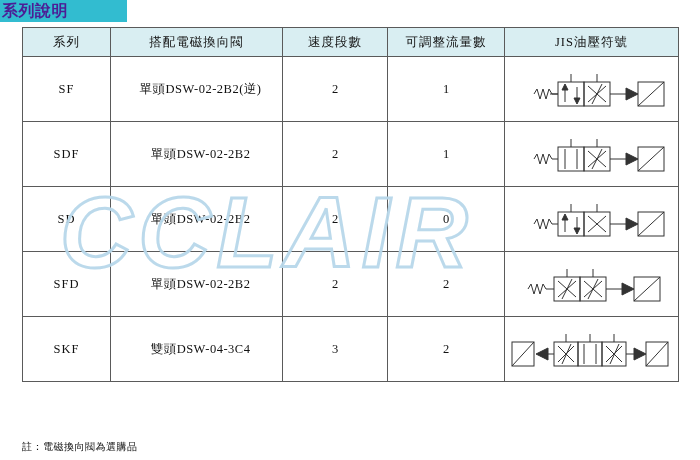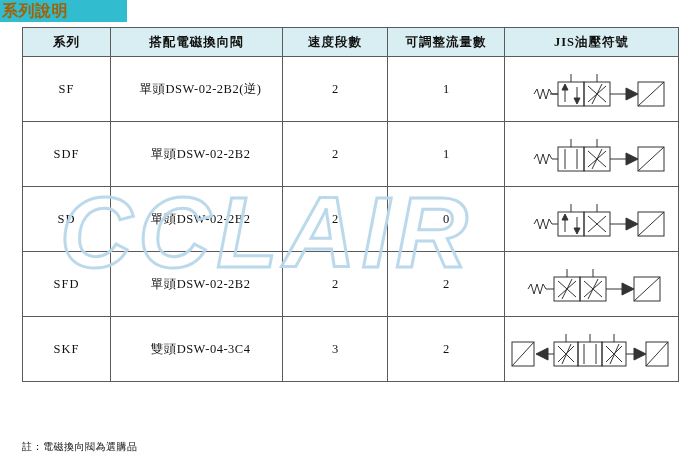--- a/index.html
+++ b/index.html
@@ -23,21 +23,21 @@
     width: 127px;
     height: 22px;
     background: #32bcd0;
   }
   .header-title {
     position: absolute;
     left: 2px;
     top: 1px;
     font-size: 16px;
     font-weight: bold;
-    color: #a16207;
+    color: #4c1d95;
     letter-spacing: 0.5px;
     line-height: 20px;
     white-space: nowrap;
   }
 
   
   .watermark {
     position: absolute;
     left: 60px;
     top: 175px;
@@ -69,21 +69,21 @@
   table.spec th, table.spec td {
     border: 1px solid #5a5a5a;
     text-align: center;
     vertical-align: middle;
     font-size: 12.5px;
     color: #111;
   }
   table.spec thead th {
     background: #d9eef2;
     height: 26px;
-    font-weight: bold;
+    font-weight: normal;
     letter-spacing: 1px;
   }
   table.spec tbody td {
     height: 62px;
     background: transparent;
   }
   td.series { letter-spacing: 1px; }
   td.valve { letter-spacing: 0.5px; padding-left: 9px; }
   td.num { font-size: 13px; }
   td.symbol { padding: 0; }

